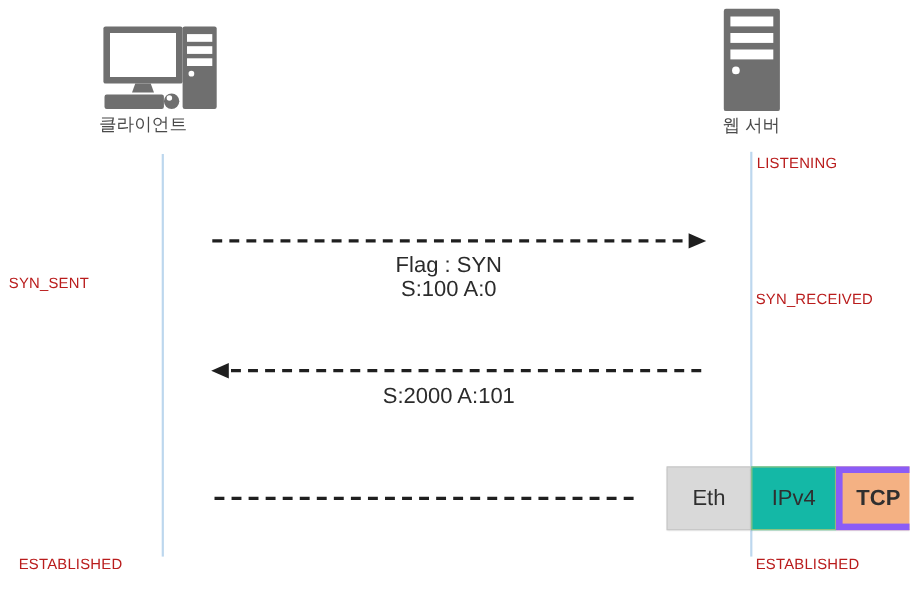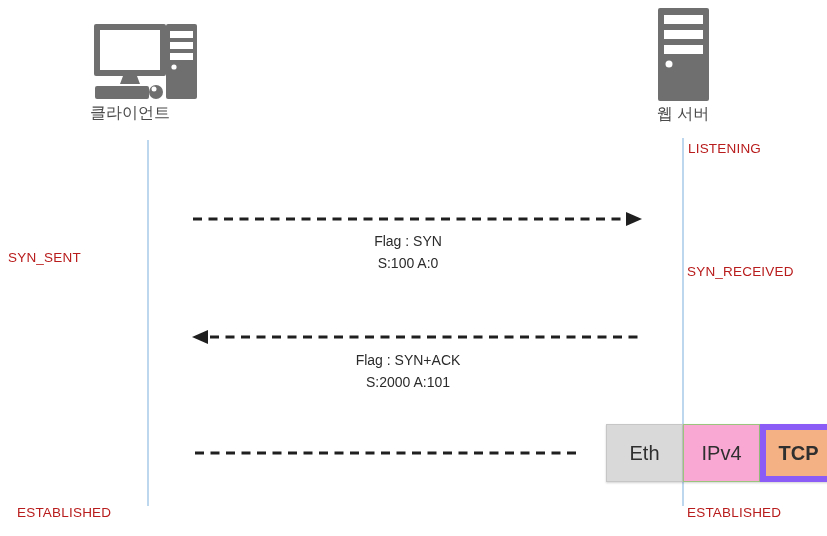--- a/index.html
+++ b/index.html
@@ -4,27 +4,27 @@
 <style>
   html,body{margin:0;padding:0;background:#ffffff;}
   .canvas{
     position:relative;width:827px;height:536px;background:#ffffff;overflow:hidden;
     font-family:"Liberation Sans","DejaVu Sans",sans-serif;color:#3f3f3f;
   }
   .abs{position:absolute;}
   .node-label{font-size:16px;color:#4a4a4a;text-align:center;white-space:nowrap;}
   .state-label{font-size:13.5px;color:#b91c1c;letter-spacing:0.2px;white-space:nowrap;}
   .lifeline{position:absolute;width:2px;background:#bdd7ee;}
-  .msg{position:absolute;text-align:center;font-size:14px;color:#2b2b2b;line-height:22px;white-space:nowrap;}
+  .msg{position:absolute;text-align:center;font-size:20px;color:#2b2b2b;line-height:22px;white-space:nowrap;}
   .packet{position:absolute;left:606px;top:424px;display:flex;z-index:3;}
   .layer{width:77px;height:58px;display:flex;align-items:center;justify-content:center;
          font-size:20px;color:#2f2f2f;box-sizing:border-box;
          box-shadow:0 1px 2px rgba(0,0,0,0.18);}
   .layer-eth {background:#d9d9d9;border:1px solid #c6c6c6;}
-  .layer-ipv4{background:#f9a8d4;border:1px solid #9bc47e;}
+  .layer-ipv4{background:#14b8a6;border:1px solid #9bc47e;}
   .layer-tcp {background:#f4b183;border:6px solid #8b5cf6;font-weight:bold;}
   svg{display:block;}
 </style>
 </head>
 <body>
 
 <div class="canvas">
 
   <div class="abs" style="left:90px;top:20px;">
     <svg width="112" height="82" viewBox="0 0 112 82">
@@ -84,21 +84,20 @@
     <div>S:100 A:0</div>
   </div>
 
   <div class="abs" style="left:190px;top:327px;">
     <svg width="456" height="20" viewBox="0 0 456 20">
       <polygon points="18,3 2,10 18,17" fill="#1f1f1f"></polygon>
       <line x1="20" y1="10" x2="450" y2="10" stroke="#1f1f1f" stroke-width="3" stroke-dasharray="9 6.5"></line>
     </svg>
   </div>
   <div class="msg" style="left:288px;top:349px;width:240px;">
-    <div>Flag : SYN+ACK</div>
     <div>S:2000 A:101</div>
   </div>
 
   <div class="abs" style="left:190px;top:443px;">
     <svg width="392" height="20" viewBox="0 0 392 20">
       <line x1="5" y1="10" x2="387" y2="10" stroke="#1f1f1f" stroke-width="3" stroke-dasharray="9 6.5"></line>
     </svg>
   </div>
 
   <div class="packet">

